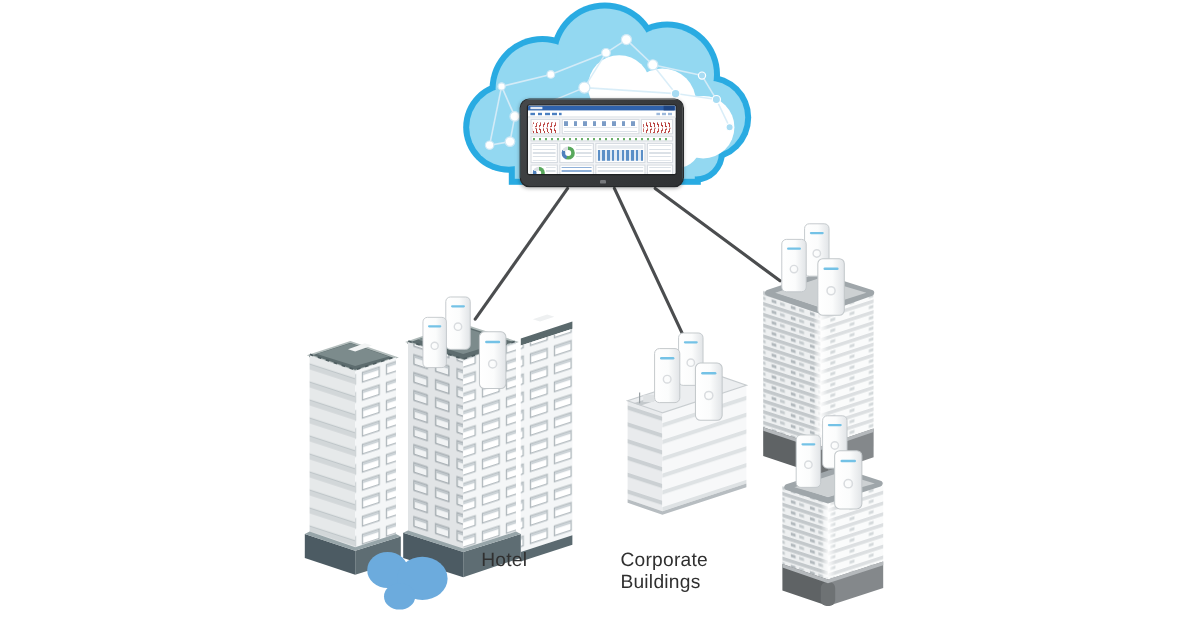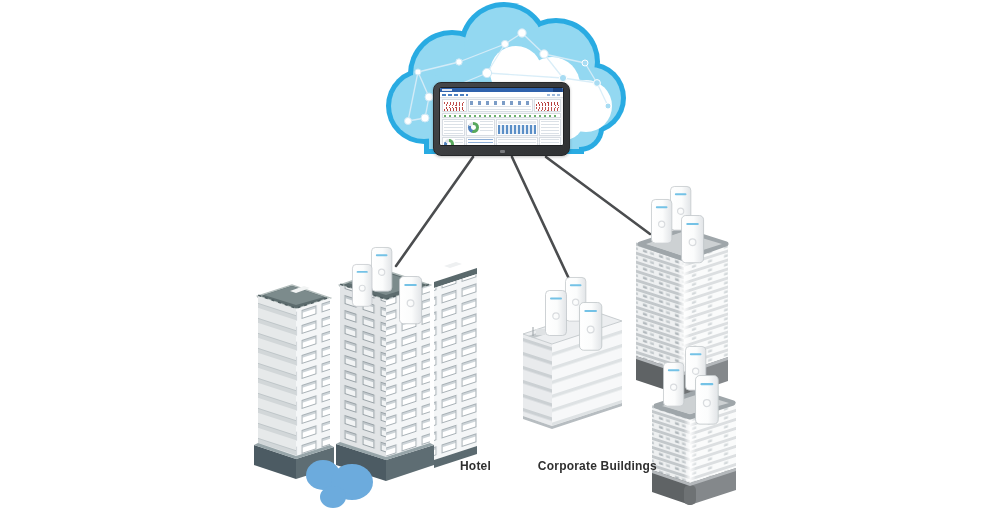--- a/index.html
+++ b/index.html
@@ -31,22 +31,22 @@
   .spark-red{background:repeating-linear-gradient(105deg,#c0504d 0 1px,transparent 1px 3px);}
   .spark-red2{background:repeating-linear-gradient(75deg,#b8413e 0 1px,transparent 1px 3px);}
   .devrow{background:repeating-linear-gradient(90deg,#7b9cc6 0 3px,transparent 3px 8px);}
   .gdots{background:repeating-linear-gradient(90deg,#6ab06a 0 2px,transparent 2px 5px);}
   .bars{background:repeating-linear-gradient(90deg,#5b8fc7 0 2px,rgba(91,143,199,.18) 2px 4px);}
   .band{background:#e7ebef;}
   .donut{border-radius:50%;background:conic-gradient(#58a85c 0 55%,#4f81bd 55% 82%,#dce1e5 0);position:relative;}
   .donut::after{content:'';position:absolute;inset:28%;background:#fff;border-radius:50%;}
 
   
-  .site-label{position:absolute;color:#303030;font-size:12px;font-weight:700;
-              letter-spacing:.2px;text-align:right;}
+  .site-label{position:absolute;color:#303030;font-size:16px;font-weight:400;
+              letter-spacing:.2px;text-align:left;}
   #hotel-label{left:401px;top:459px;width:90px;}
   #corporate-label{left:517px;top:459px;width:140px;}
 </style>
 </head>
 <body>
 
 <div id="stage">
 
 <svg id="scene" width="1000" height="519" viewBox="0 0 1000 519">
   <defs>

